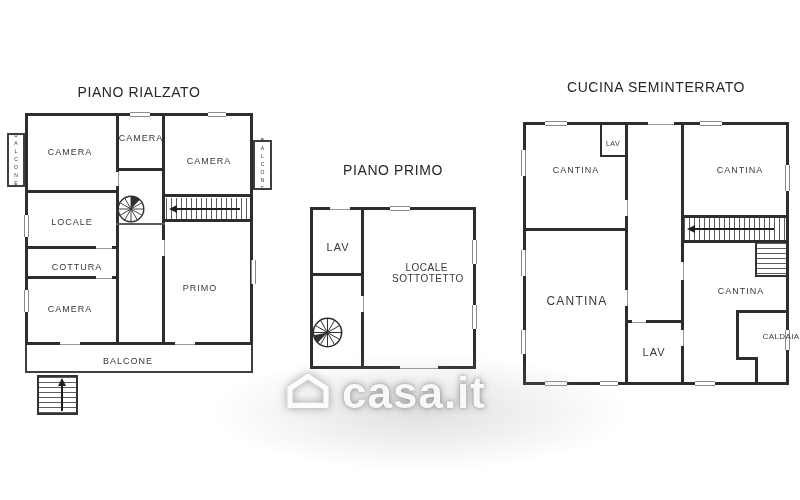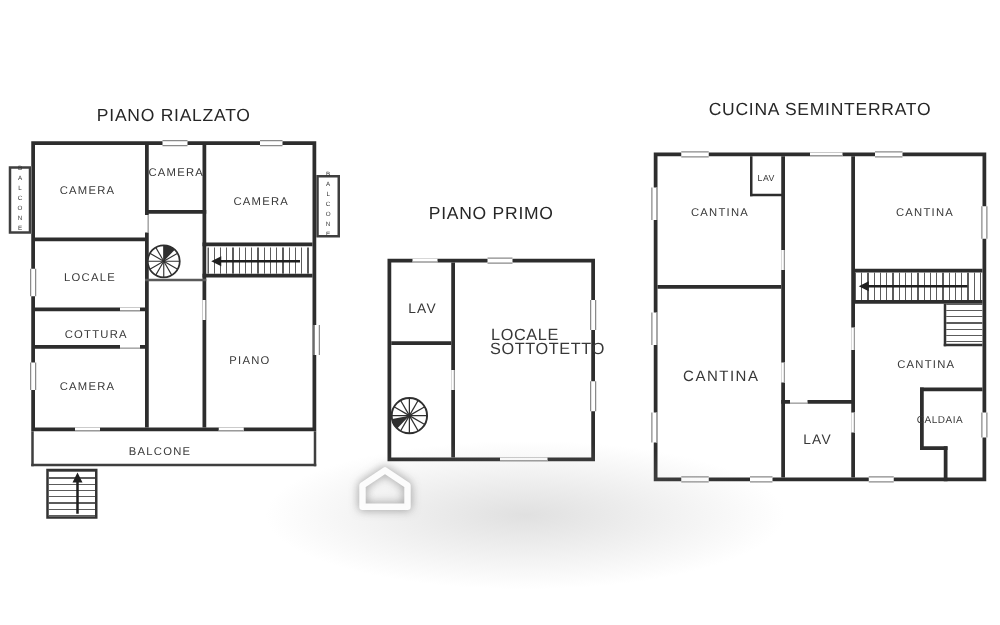--- a/index.html
+++ b/index.html
@@ -14,21 +14,21 @@
   .gap{position:absolute;background:#fff;border-bottom:1px solid #9a9a9a;box-sizing:border-box;}
   .gapv{position:absolute;background:#fff;border-right:1px solid #9a9a9a;box-sizing:border-box;}
   .win-h{position:absolute;background:#fff;height:5px;border-top:1.5px solid #8a8a8a;border-bottom:1.5px solid #8a8a8a;box-sizing:border-box;}
   .win-v{position:absolute;background:#fff;width:5px;border-left:1.5px solid #8a8a8a;border-right:1.5px solid #8a8a8a;box-sizing:border-box;}
   .plan-title{position:absolute;margin:0;font-size:14px;font-weight:400;letter-spacing:.6px;color:#262626;text-align:center;}
   .rlabel{position:absolute;transform:translate(-50%,-50%);font-size:9px;letter-spacing:1px;color:var(--label);white-space:nowrap;}
   .rlabel.big{font-size:12px;letter-spacing:1.2px;}
   .rlabel.med{font-size:11px;letter-spacing:1px;}
   .rlabel.sm{font-size:7px;letter-spacing:.4px;}
   .rlabel.s8{font-size:8px;letter-spacing:.4px;}
-  .wrap-label{position:absolute;font-size:13px;letter-spacing:.5px;line-height:11px;color:var(--label);text-align:center;transform:none;white-space:normal;}
+  .wrap-label{position:absolute;font-size:10px;letter-spacing:.5px;line-height:11px;color:var(--label);text-align:right;transform:none;white-space:normal;}
   .balc-box{position:absolute;border:2px solid #3f3f3f;box-sizing:border-box;display:flex;align-items:center;justify-content:center;background:#fff;}
   .vtext{writing-mode:vertical-rl;text-orientation:upright;font-size:5px;letter-spacing:2px;color:#333;}
   .hatch-v{position:absolute;background-image:repeating-linear-gradient(90deg,#5c5c5c 0,#5c5c5c 1px,transparent 1px,transparent 5px);}
   .hatch-h{position:absolute;background-image:repeating-linear-gradient(180deg,#5c5c5c 0,#5c5c5c 1px,transparent 1px,transparent 5px);box-sizing:border-box;}
   .arrow-line-h{position:absolute;height:1.5px;background:#1f1f1f;}
   .arrow-line-v{position:absolute;width:1.5px;background:#1f1f1f;}
   .arrow-head-left{position:absolute;width:0;height:0;border-top:4px solid transparent;border-bottom:4px solid transparent;border-right:8px solid #1f1f1f;}
   .arrow-head-up{position:absolute;width:0;height:0;border-left:4px solid transparent;border-right:4px solid transparent;border-bottom:8px solid #1f1f1f;}
   .spiral{position:absolute;}
   .balcony-strip{position:absolute;border:2px solid #3f3f3f;border-top:none;box-sizing:border-box;}
@@ -106,21 +106,21 @@
     <div class="win-v" style="left:24px;top:215px;height:22px;"></div>
     <div class="win-v" style="left:24px;top:290px;height:22px;"></div>
     <div class="win-v" style="left:251px;top:260px;height:24px;"></div>
 
     <div class="rlabel" style="left:70px;top:152px;">CAMERA</div>
     <div class="rlabel" style="left:141px;top:138px;">CAMERA</div>
     <div class="rlabel" style="left:209px;top:161px;">CAMERA</div>
     <div class="rlabel" style="left:72px;top:222px;">LOCALE</div>
     <div class="rlabel" style="left:77px;top:267px;">COTTURA</div>
     <div class="rlabel" style="left:70px;top:309px;">CAMERA</div>
-    <div class="rlabel" style="left:200px;top:288px;">PIANO</div>
+    <div class="rlabel" style="left:200px;top:288px;">PRIMO</div>
     <div class="rlabel" style="left:128px;top:361px;">BALCONE</div>
   </section>
 
   <section>
     <h2 class="plan-title" style="left:310px;top:162px;width:166px;">PIANO PRIMO</h2>
 
     <div class="outline" style="left:310px;top:207px;width:166px;height:162px;"></div>
     <div class="wall" style="left:361px;top:210px;width:3px;height:156px;"></div>
     <div class="wall" style="left:313px;top:273px;width:48px;height:3px;"></div>
 
@@ -198,21 +198,22 @@
     <div class="win-h" style="left:545px;top:381px;width:22px;"></div>
     <div class="win-h" style="left:600px;top:381px;width:18px;"></div>
     <div class="win-h" style="left:695px;top:381px;width:20px;"></div>
 
     <div class="rlabel sm" style="left:613px;top:143px;">LAV</div>
     <div class="rlabel" style="left:576px;top:170px;">CANTINA</div>
     <div class="rlabel" style="left:740px;top:170px;">CANTINA</div>
     <div class="rlabel big" style="left:577px;top:301px;">CANTINA</div>
     <div class="rlabel" style="left:741px;top:291px;">CANTINA</div>
     <div class="rlabel med" style="left:654px;top:352px;">LAV</div>
-    <div class="rlabel s8" style="left:752px;top:336px;">CALDAIA</div>
+    <div class="rlabel s8" style="left:781px;top:336px;">CALDAIA</div>
   </section>
 
   <div class="wm-glow" style="left:210px;top:352px;width:420px;height:120px;"></div>
   <svg class="wm-icon" style="left:282px;top:372px;" width="52" height="36" viewBox="0 0 60 42">
     <path d="M9 39 L9 19 L30 5 L51 19 L51 39 Z" fill="none" stroke="rgba(255,255,255,0.95)" stroke-width="6" stroke-linejoin="round"></path>
   </svg>
+  <div class="wm-text" style="left:342px;top:368px;">casa.it</div>
 
 </div>
 
 </body></html>

